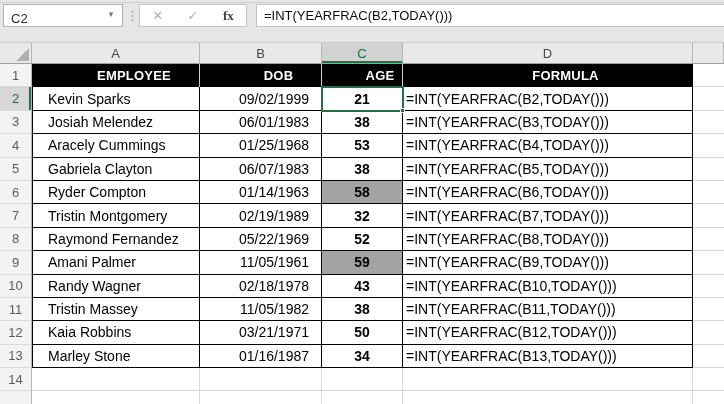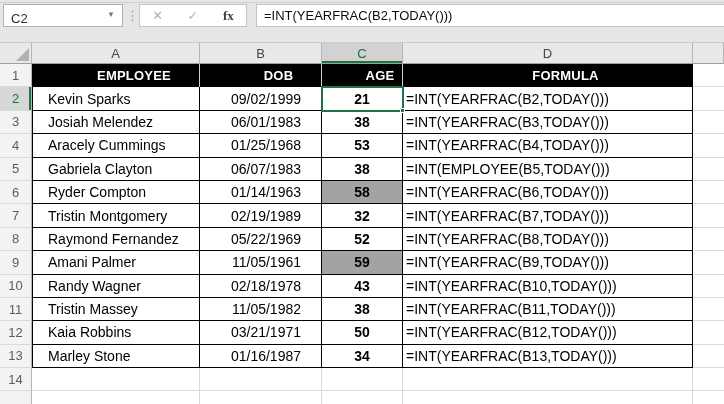--- a/index.html
+++ b/index.html
@@ -48,21 +48,21 @@
 
   .th { background:#000; color:#fff; font-weight:bold; font-size:13px; letter-spacing:0.2px;
         display:flex; align-items:center; justify-content:center; border-right:1px solid #cfcfcf;padding-left:36px; }
   .th.first { border-left:1px solid #000; }
   .th.last { border-right:1px solid #000; }
 
   .c { background:#fff; border-right:1px solid #000; border-bottom:1px solid #000;
        font-size:14px; color:#000; display:flex; align-items:center;
        white-space:nowrap; overflow:hidden; }
   .c.name { padding-left:15px; border-left:1px solid #000; }
-  .c.dob  { justify-content:flex-end; padding-right:20px; }
+  .c.dob  { justify-content:flex-end; padding-right:12px; }
   .c.age  { justify-content:center;font-weight:bold; }
   .c.age.hl { background:#a3a3a3; }
   .c.formula { padding-left:3px; }
   .c.e { border-right:none; border-bottom:1px solid #d9d9d9; background:#fff; }
 
   .c.selcell { outline:2px solid #217346; outline-offset:-1px; position:relative;
                overflow:visible; z-index:2; }
   .c.selcell .handle { position:absolute; right:-3px; bottom:-3px; width:5px; height:5px;
                        background:#217346; border:1px solid #fff; z-index:3; }
 
@@ -132,21 +132,21 @@
     <div class="c age">53</div>
     <div class="c formula">=INT(YEARFRAC(B4,TODAY()))</div>
     <div class="c e"></div>
   </div>
 
   <div class="row">
     <div class="rh">5</div>
     <div class="c name">Gabriela Clayton</div>
     <div class="c dob">06/07/1983</div>
     <div class="c age">38</div>
-    <div class="c formula">=INT(EMPLOYEE(B5,TODAY()))</div>
+    <div class="c formula">=INT(YEARFRAC(B5,TODAY()))</div>
     <div class="c e"></div>
   </div>
 
   <div class="row">
     <div class="rh">6</div>
     <div class="c name">Ryder Compton</div>
     <div class="c dob">01/14/1963</div>
     <div class="c age hl">58</div>
     <div class="c formula">=INT(YEARFRAC(B6,TODAY()))</div>
     <div class="c e"></div>

